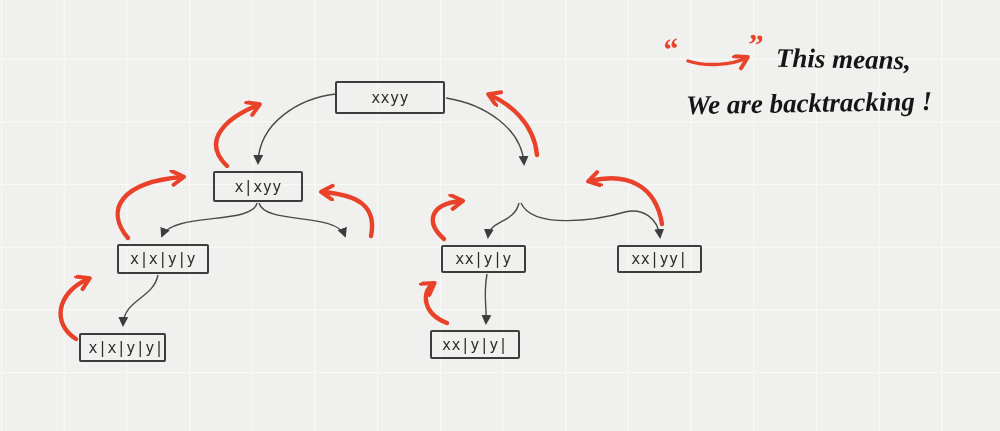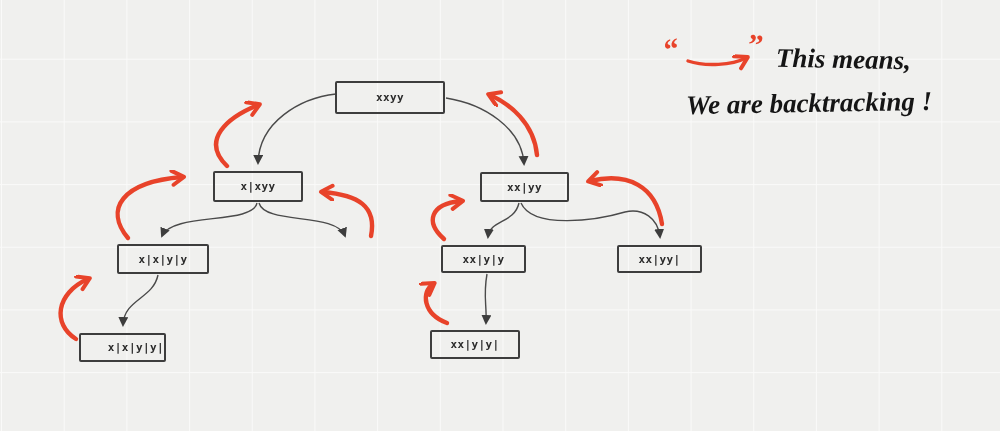--- a/index.html
+++ b/index.html
@@ -26,22 +26,22 @@
     box-sizing: border-box;
     border: 2px solid #3d3d3d;
     border-radius: 2px;
     background: transparent;
     display: flex;
     align-items: center;
     justify-content: center;
   }
   .node .lbl {
     font-family: "DejaVu Sans Mono", monospace;
-    font-size: 11px;
-    font-weight: 700;
+    font-size: 15px;
+    font-weight: 400;
     letter-spacing: 0.4px;
     color: #2b2b2b;
     white-space: nowrap;
   }
   .hand {
     position: absolute;
     font-family: "Liberation Serif", serif;
     font-style: italic;
     font-weight: 700;
     color: #151515;
@@ -107,23 +107,20 @@
 
     <path class="back thin" marker-end="url(#mRed)" d="M688,61 C706,67 732,65 746,58"></path>
   </svg>
 
   <div class="node" style="left: 335px; top: 81px; width: 110px; height: 33px;">
     <span class="lbl">xxyy</span>
   </div>
   <div class="node" style="left: 213px; top: 171px; width: 90px; height: 31px;">
     <span class="lbl">x|xyy</span>
   </div>
-  <div class="node" style="left: 480px; top: 172px; width: 89px; height: 30px;">
-    <span class="lbl">xx|yy</span>
-  </div>
   <div class="node" style="left: 117px; top: 244px; width: 92px; height: 30px;">
     <span class="lbl">x|x|y|y</span>
   </div>
   <div class="node" style="left: 441px; top: 245px; width: 85px; height: 28px;">
     <span class="lbl">xx|y|y</span>
   </div>
   <div class="node" style="left: 617px; top: 245px; width: 85px; height: 28px; text-align: center;">
     <span class="lbl">xx|yy|</span>
   </div>
   <div class="node" style="left: 79px; top: 333px; width: 87px; height: 29px; justify-content: flex-end;">

